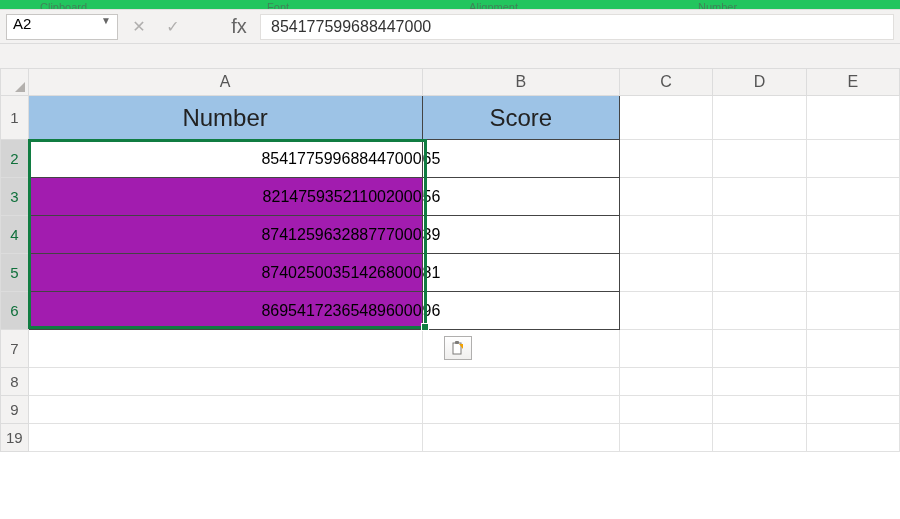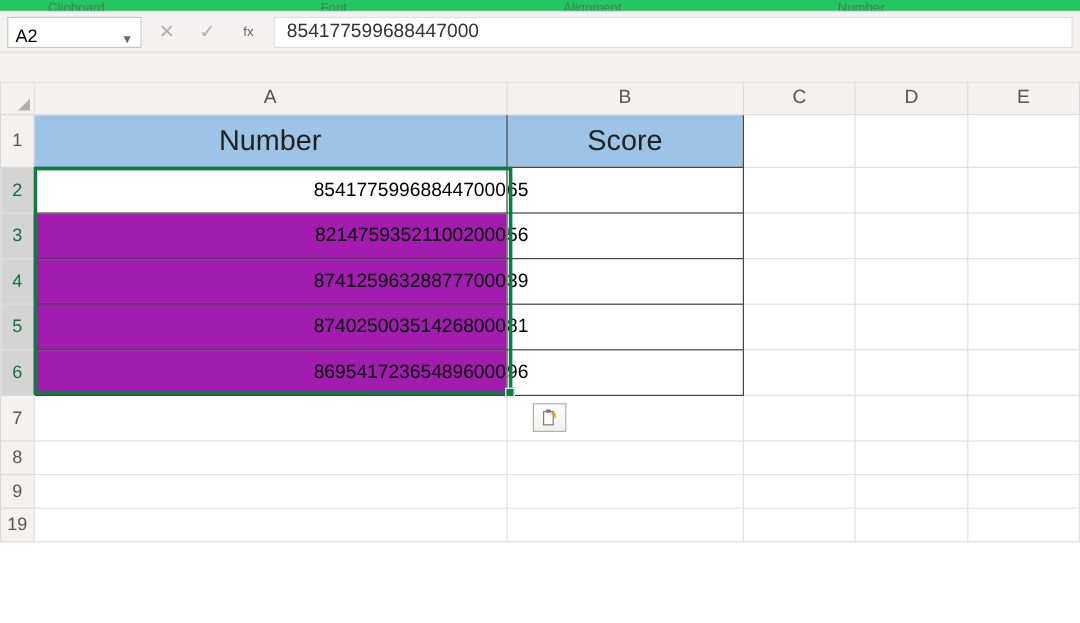--- a/index.html
+++ b/index.html
@@ -34,37 +34,37 @@
       align-items: center;
       padding: 4px 6px;
       gap: 8px;
     }
     .name-box {
       width: 112px;
       height: 26px;
       background: #fff;
       border: 1px solid #c8c6c4;
       display: flex;
-      align-items: flex-end;
+      align-items: flex-start;
       justify-content: space-between;
       padding: 0 6px;
       font-size: 15px;
     }
     .name-box .nb-caret { font-size: 10px; color: #666; }
     .fbar-btn {
       width: 26px;
       height: 26px;
       display: flex;
       align-items: center;
       justify-content: center;
       color: #888;
       font-size: 16px;
       font-family: Arial, sans-serif;
     }
-    .fx-label { font-size: 11px; color: #666; }
+    .fx-label { font-size: 20px; color: #666; margin-left: 32px; }
     .formula-input {
       flex: 1;
       height: 26px;
       background: #fff;
       border: 1px solid #e1dfdd;
       padding: 0 10px;
       font-size: 16px;
       display: flex;
       align-items: center;
       color: #333;

